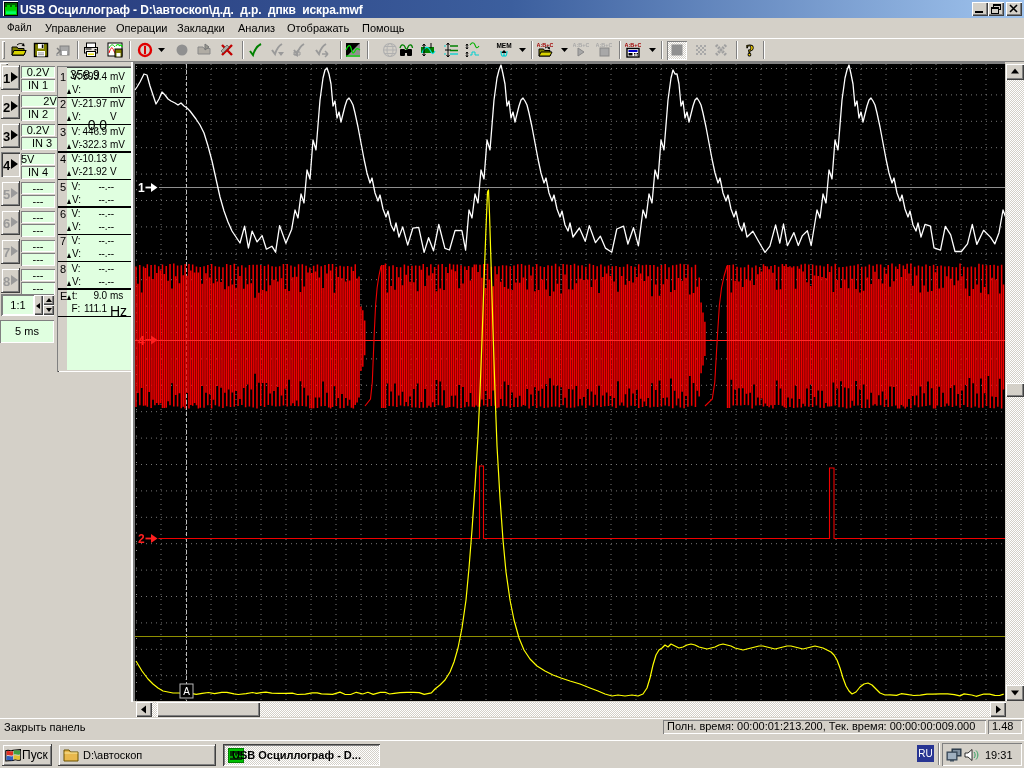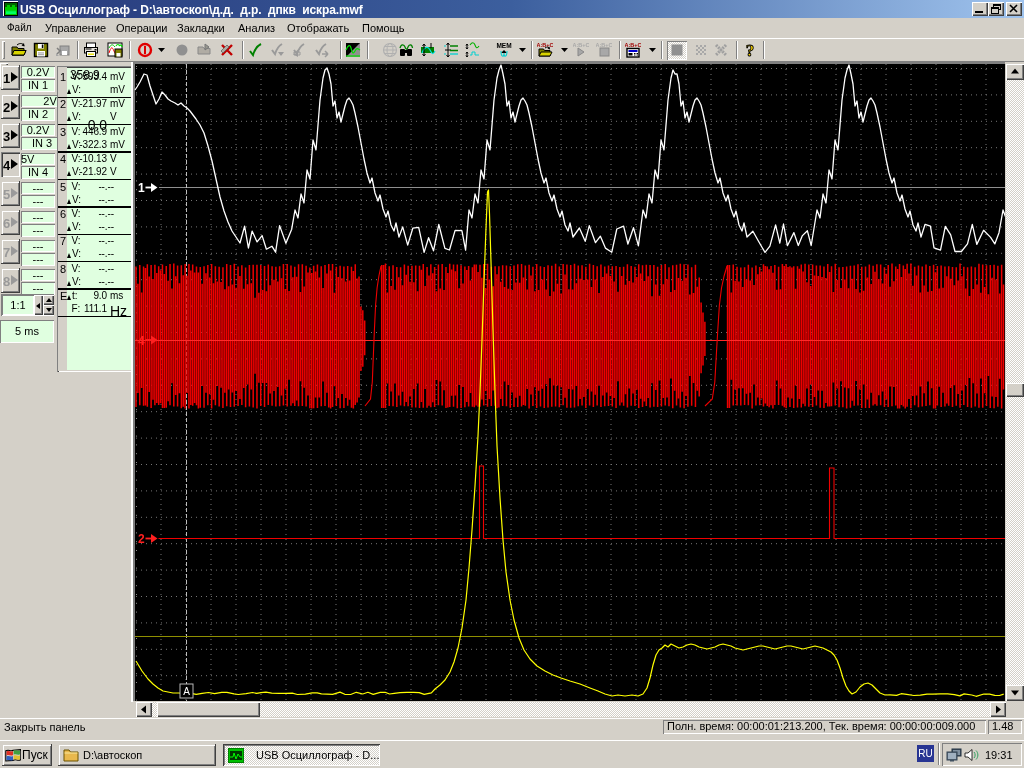--- a/index.html
+++ b/index.html
@@ -476,21 +476,21 @@
       <path d="M1.5 5 L14.5 5" stroke="#f8e8a0"></path>
     </svg></div>
 <div class="abs txt" style="left:83px;top:749px">D:\автоскоп</div>
 <div class="abs dither" style="left:223px;top:744px;width:157px;height:22px;box-shadow:inset 1px 1px 0 #404040,inset -1px -1px 0 #fff,inset 2px 2px 0 #808080"></div>
 <div class="abs" style="left:228px;top:748px"><svg width="16" height="15" viewBox="0 0 16 15">
       <rect x="0" y="0" width="16" height="15" fill="#008000"></rect>
       <rect x="1" y="1" width="14" height="13" fill="#00c000"></rect>
       <rect x="2" y="3" width="12" height="9" fill="#003800"></rect>
       <polyline points="2,9 5,9 6,5 8,11 10,6 12,9 14,9" stroke="#00ff00" fill="none"></polyline>
     </svg></div>
-<div class="abs" style="left:256px;top:749px;font-size:11px;font-weight:normal">USB Осциллограф - D...</div>
+<div class="abs" style="left:232px;top:749px;font-size:11px;font-weight:bold">USB Осциллограф - D...</div>
 <div class="abs" style="left:917px;top:745px;width:17px;height:17px;background:#283593;color:#fff;font-size:10px;text-align:center;line-height:17px">RU</div>
 <div class="abs" style="left:938px;top:743px;width:2px;height:22px;border-left:1px solid #808080;border-right:1px solid #fff"></div>
 <div class="abs sunken" style="left:942px;top:743px;width:80px;height:23px"></div>
 <div class="abs" style="left:946px;top:747px"><svg width="17" height="16" viewBox="0 0 17 16">
       <rect x="6" y="2" width="9" height="7" fill="#405060" stroke="#203040"></rect>
       <rect x="7" y="3" width="7" height="5" fill="#8090a0"></rect>
       <rect x="1" y="5" width="10" height="8" fill="#607080" stroke="#304050"></rect>
       <rect x="2" y="6" width="8" height="6" fill="#a0b0c0"></rect>
       <rect x="4" y="13" width="4" height="1.5" fill="#405060"></rect>
     </svg></div>

